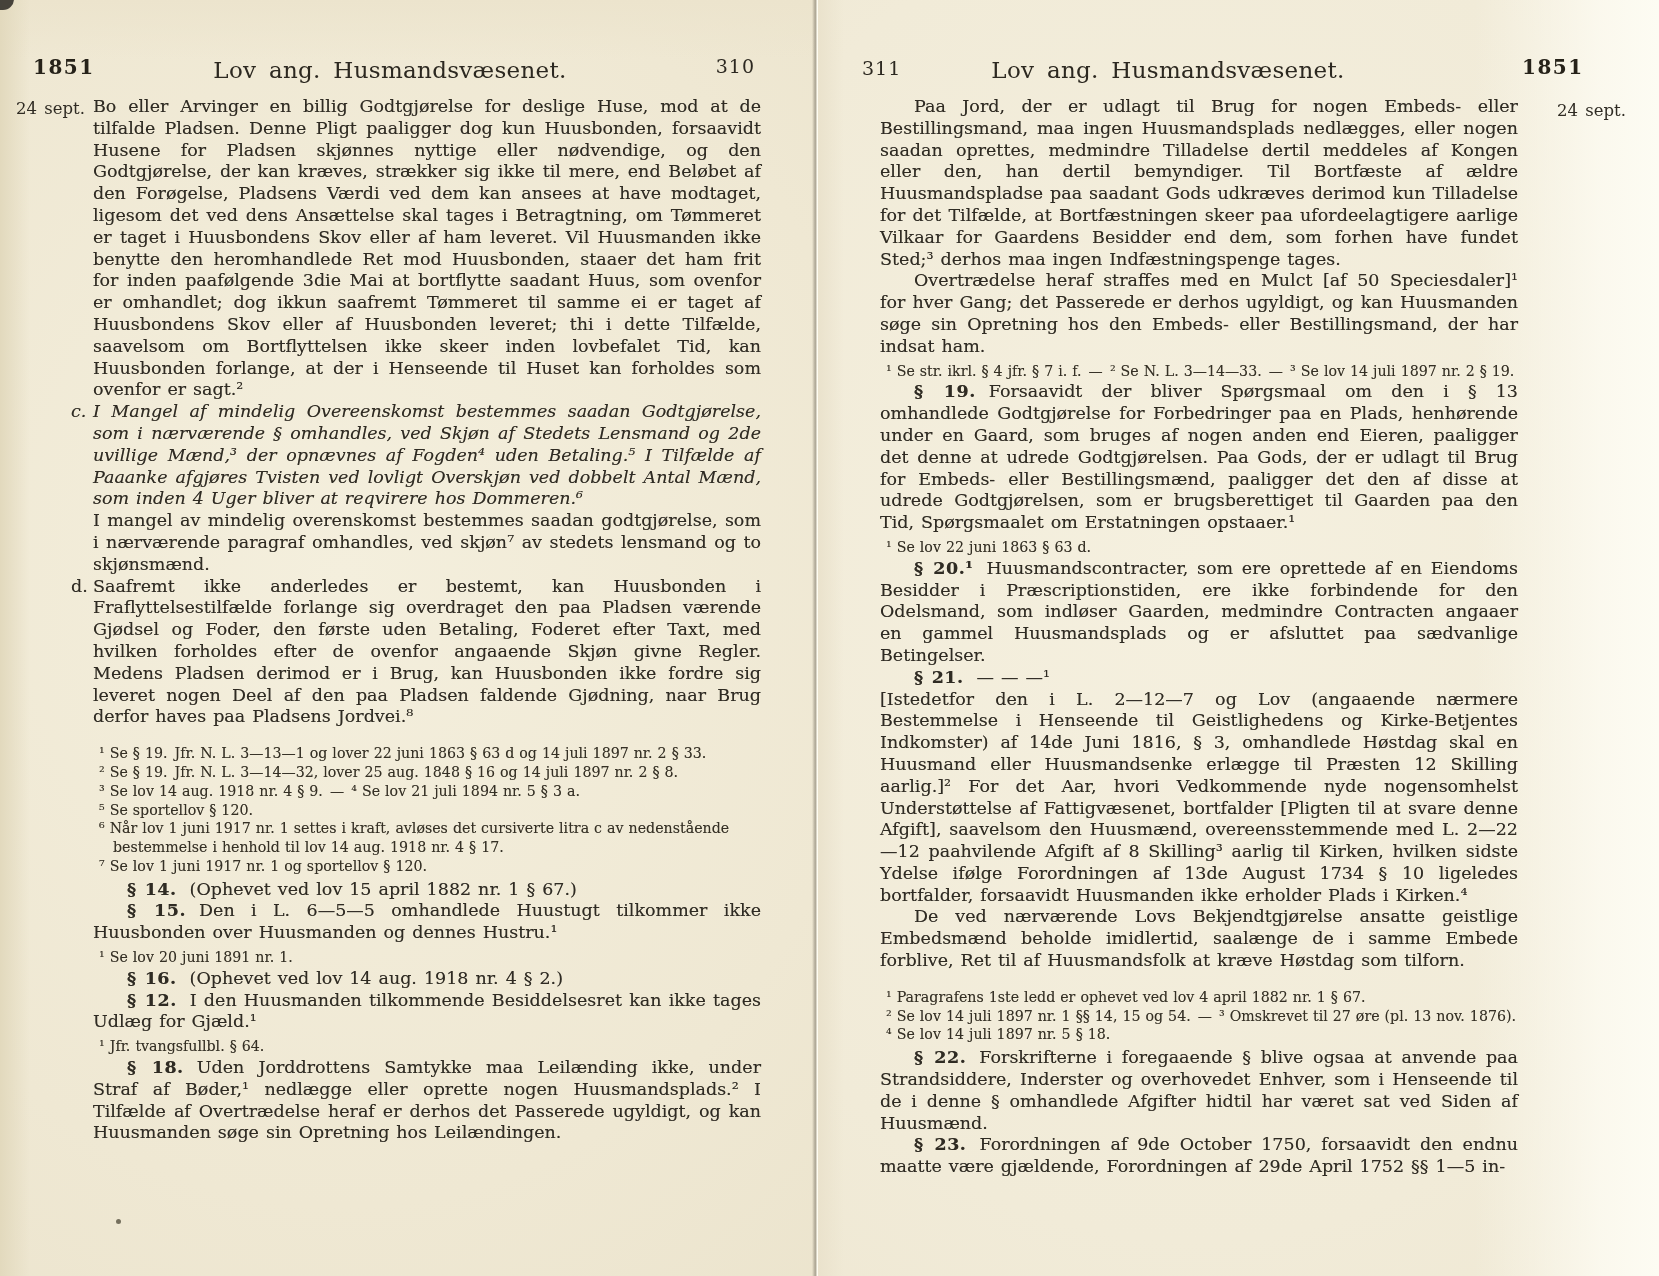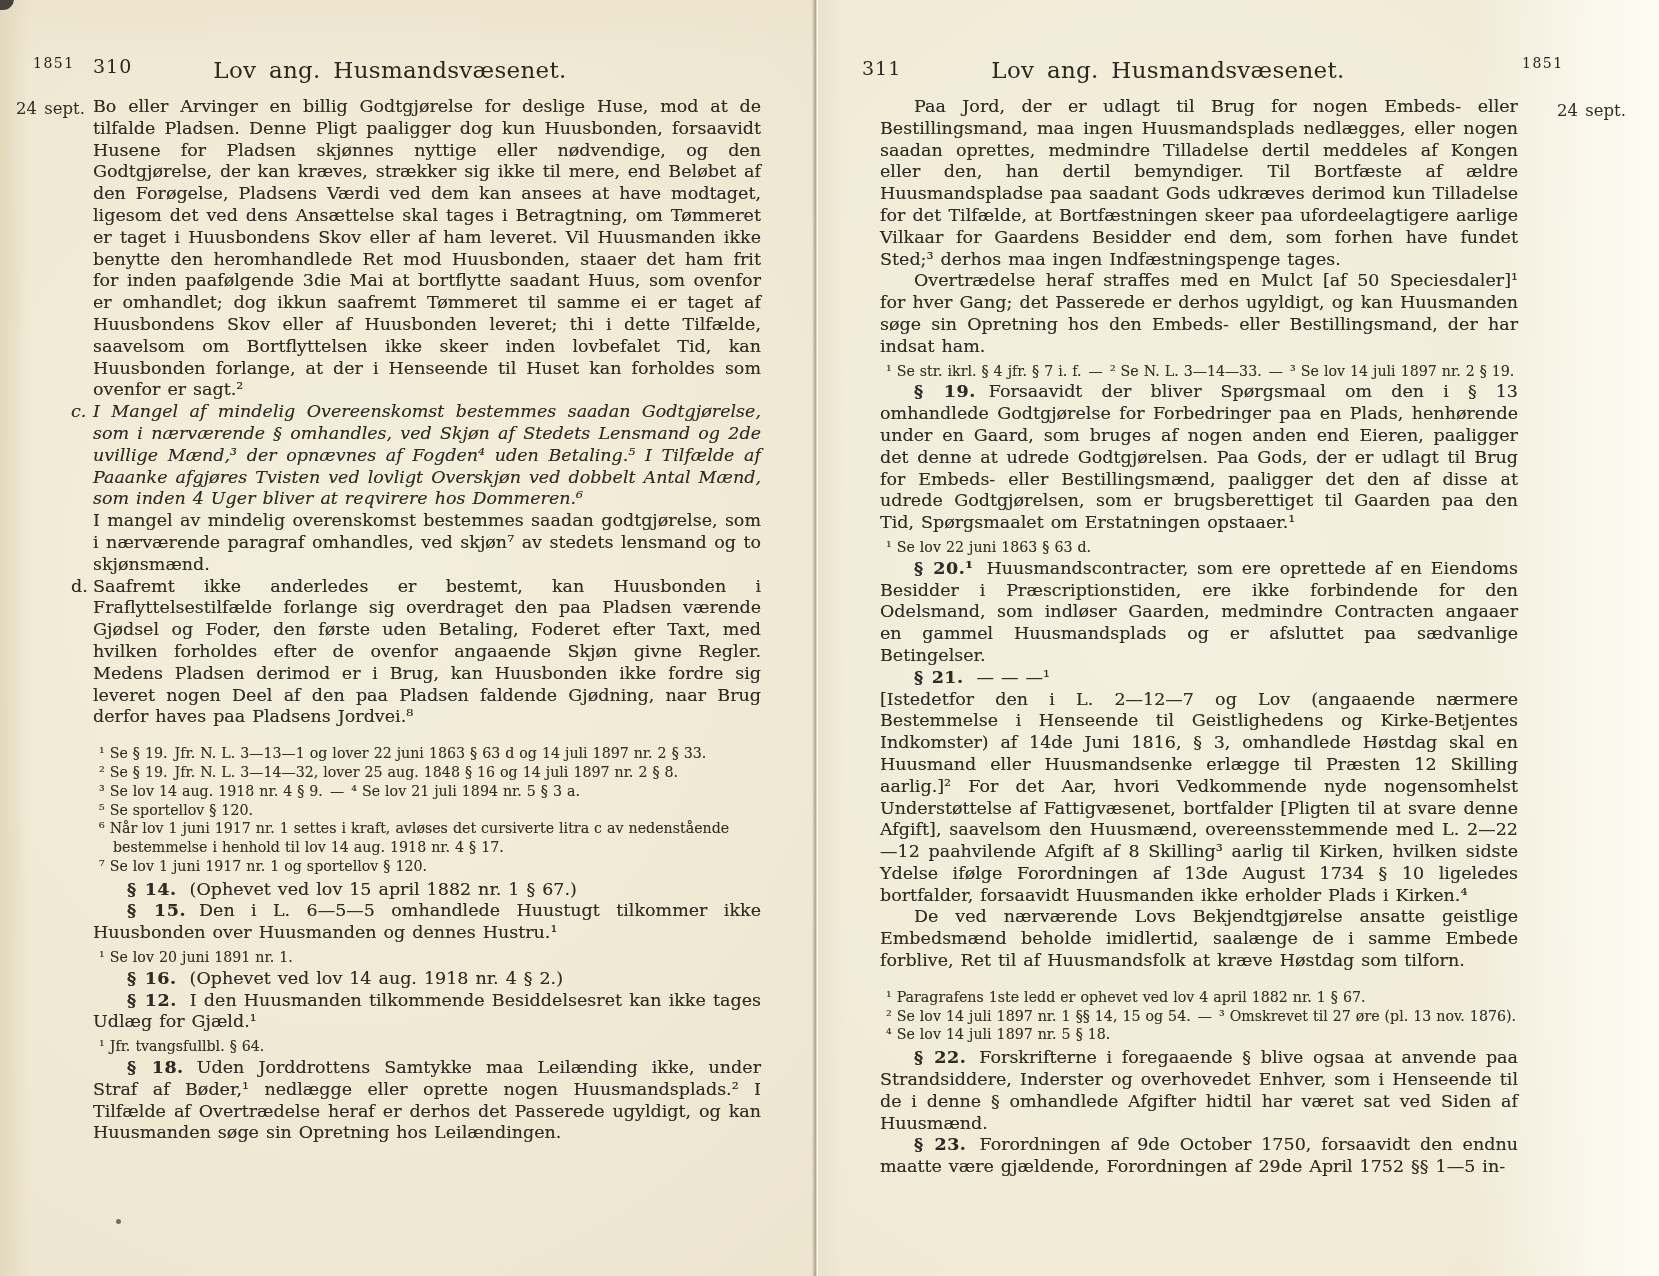--- a/index.html
+++ b/index.html
@@ -26,28 +26,28 @@
   .gutter{
     position:absolute;left:812px;top:0;width:8px;height:1276px;
     background:linear-gradient(90deg, rgba(110,103,88,0) 0%, rgba(105,98,84,.50) 42%, #fffdf2 68%, rgba(236,229,207,0) 100%);
   }
   .corner-mark{
     position:absolute;left:-3px;top:-3px;width:17px;height:13px;
     background:#34312b;border-radius:0 0 11px 2px;opacity:.9;
   }
   .ink-dot{position:absolute;left:116px;top:1219px;width:5px;height:5px;border-radius:50%;background:#565140;opacity:.8;}
 
-  .hdr-year{position:absolute;font-weight:normal;font-size:14px;letter-spacing:1.5px;color:#262219;}
+  .hdr-year{position:absolute;font-weight:bold;font-size:20px;letter-spacing:1.5px;color:#262219;}
   .hdr-title{position:absolute;font-size:23px;text-align:center;word-spacing:5px;letter-spacing:.3px;color:#2c2820;}
   .hdr-pageno{position:absolute;font-size:19px;letter-spacing:1px;color:#2c2820;}
   .margin-note{position:absolute;font-size:16.5px;color:#2f2b23;word-spacing:2px;}
 
   .lp-year{left:33px;top:55px;}
   .lp-title{left:70px;top:57px;width:640px;}
-  .lp-pageno{left:93px;top:55px;width:662px;}
+  .lp-pageno{left:93px;top:55px;width:662px;text-align:right;}
   .lp-margin{left:16px;top:99px;}
   .lp-body{position:absolute;left:93px;top:96px;width:668px;}
 
   .rp-pageno{left:44px;top:57px;}
   .rp-title{left:30px;top:57px;width:640px;}
   .rp-year{left:704px;top:55px;}
   .rp-margin{left:739px;top:101px;}
   .rp-body{position:absolute;left:62px;top:96px;width:638px;}
 
   .body p{margin:0;text-align:justify;font-size:17.5px;line-height:21.8px;word-spacing:1.4px;

